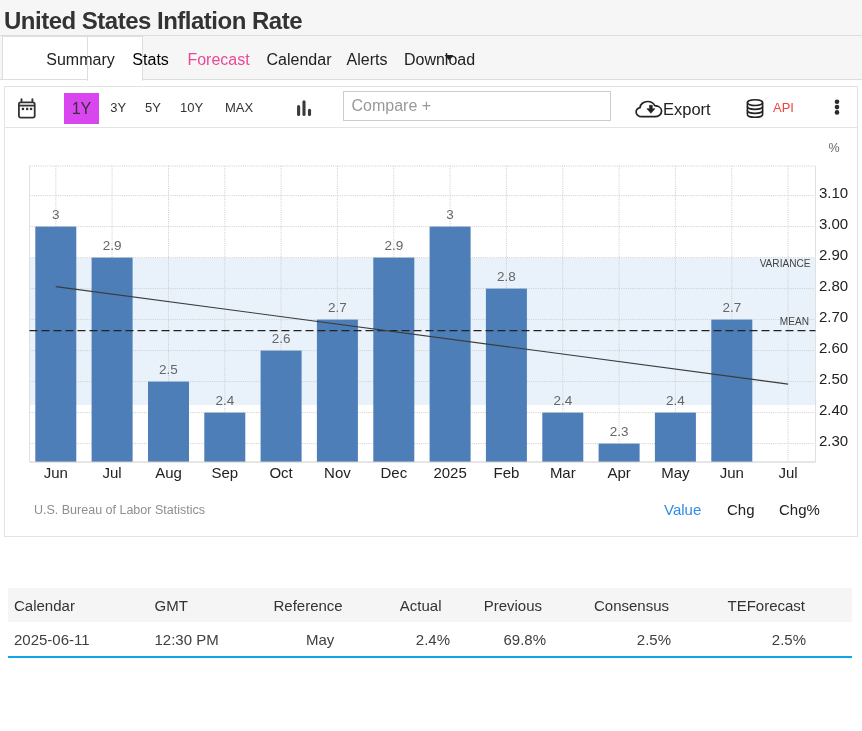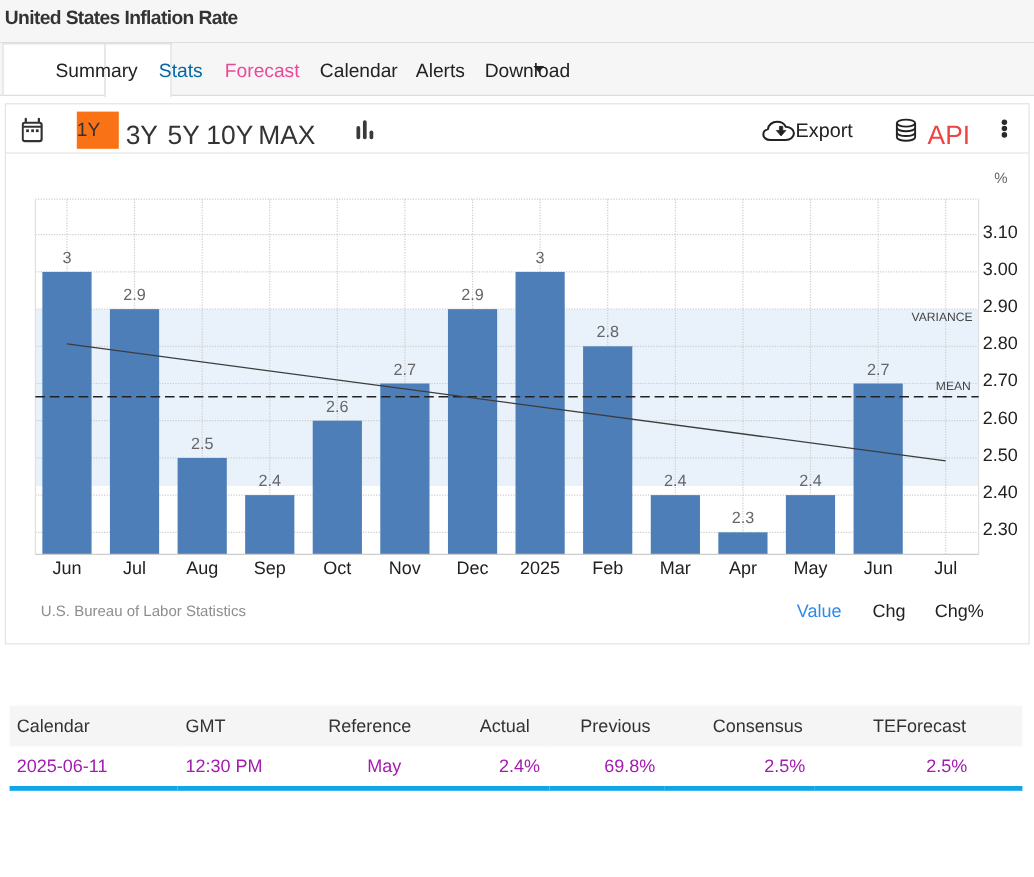--- a/index.html
+++ b/index.html
@@ -1,41 +1,41 @@
 <!DOCTYPE html>
 <html><head><meta charset="utf-8"><style>
 
 * { margin:0; padding:0; box-sizing:border-box; }
 html,body { width:862px; height:731px; background:#fff; font-family:"Liberation Sans",sans-serif; position:relative; overflow:hidden; }
 .abs { position:absolute; }
 #strip1 { left:0; top:0; width:862px; height:36px; background:#f6f6f6; border-bottom:1px solid #ddd; }
-#title { left:4px; top:7px; font-size:16px; font-weight:bold; color:#333; letter-spacing:-0.5px; }
+#title { left:4px; top:7px; font-size:24px; font-weight:bold; color:#333; letter-spacing:-0.5px; }
 #strip2 { left:0; top:36px; width:862px; height:44px; background:#f6f6f6; border-bottom:1px solid #ddd; }
 .tabbox { position:absolute; top:36px; height:44px; background:#fff; border:1px solid #ddd; }
 #tab-summary { left:2px; width:86px; }
 #tab-stats { left:87px; width:56px; border-bottom:none; height:45px; }
 .tabtxt { position:absolute; top:50.5px; font-size:16px; color:#222;margin-left:36px; }
 #chartcard { left:4px; top:86px; width:853.5px; height:451px; background:#fff; border:1px solid #e3e3e3; }
 #toolbar-border { position:absolute; left:0; top:40px; width:100%; border-bottom:1px solid #e3e3e3; }
-.tbtxt { position:absolute; top:99px; font-size:22px; color:#333; }
-#oneY { position:absolute; left:59px; top:6px; width:35px; height:31px; background:#f97316; text-align:left; line-height:31px; font-size:16px; color:#333; }
+.tbtxt { position:absolute; top:99px; font-size:13px; color:#333; }
+#oneY { position:absolute; left:59px; top:6px; width:35px; height:31px; background:#d946ef; text-align:center; line-height:31px; font-size:16px; color:#333; }
 #cmp { position:absolute; left:338px; top:4px; width:268px; height:30px; border:1px solid #ccc; background:#fff; font-size:16px; color:#999; line-height:28px; padding-left:7.5px; }
 #dtable { left:8px; top:588px; width:843.5px; border-collapse:collapse; font-size:15px; }
 #dtable th { background:#f5f5f5; font-weight:normal; color:#333; height:34px; }
-#dtable td { color:#a21caf; height:35px; border-bottom:4px solid #0ea5e9; }
+#dtable td { color:#404040; height:35px; border-bottom:2px solid #0ea5e9; }
 #dtable .l { text-align:left; } #dtable .r { text-align:right; }
 
 </style></head><body>
 <div id="strip1" class="abs"></div>
 <div id="title" class="abs">United States Inflation Rate</div>
 <div id="strip2" class="abs"></div>
 <div id="tab-summary" class="tabbox"></div>
 <div id="tab-stats" class="tabbox"></div>
 <div class="tabtxt" style="left:44.5px;transform:translateX(-50%);color:#222">Summary</div>
-<div class="tabtxt" style="left:114.6px;transform:translateX(-50%);color:#0369a1">Stats</div>
+<div class="tabtxt" style="left:114.6px;transform:translateX(-50%);color:#000000">Stats</div>
 <div class="tabtxt" style="left:182.5px;transform:translateX(-50%);color:#ec4899">Forecast</div>
 <div class="tabtxt" style="left:263px;transform:translateX(-50%);color:#222">Calendar</div>
 <div class="tabtxt" style="left:331px;transform:translateX(-50%);color:#222">Alerts</div>
 <div class="tabtxt" style="left:403.5px;transform:translateX(-50%);color:#222">Download</div>
 <svg class="abs" width="11" height="8" viewBox="0 0 11 8" style="left:443.5px;top:54.3px">
     <path d="M0.5 1 L5 6.3 L9.5 1 Z" fill="#222"></path>
   </svg>
 <div id="chartcard" class="abs">
 <div id="toolbar-border"></div>
 <svg width="26" height="26" viewBox="0 0 26 26" style="position:absolute;left:13px;top:8px">
@@ -58,20 +58,21 @@
 <div class="tbtxt" style="left:148px;top:13px;transform:translateX(-50%)">5Y</div>
 <div class="tbtxt" style="left:186.5px;top:13px;transform:translateX(-50%)">10Y</div>
 <div class="tbtxt" style="left:234px;top:13px;transform:translateX(-50%)">MAX</div>
 <svg width="22" height="26" viewBox="0 0 22 26" style="position:absolute;left:288px;top:7px">
 <g fill="#3a3a3a">
 <rect x="4.05" y="11" width="3.1" height="11" rx="1.5"></rect>
 <rect x="9.45" y="6.2" width="3.1" height="15.8" rx="1.5"></rect>
 <rect x="14.95" y="14.7" width="3.1" height="7.3" rx="1.5"></rect>
 </g>
 </svg>
+<div id="cmp">Compare +</div>
 <svg width="30" height="21" viewBox="0 0 30 21" style="position:absolute;left:629px;top:12px">
 <path d="M7.9 17.7 C4.5 17.7 2.1 15.6 2.1 13 C2.1 10.9 3.7 9.2 6 8.6 C6.3 5.1 9.5 2.5 13.6 2.5 C16.8 2.5 19.7 4.2 20.8 6.7 C24.7 6.9 27.6 9.1 27.6 12 C27.6 15.2 24.7 17.7 20.7 17.7 Z" fill="none" stroke="#222" stroke-width="1.7" stroke-linejoin="round"></path>
 <path d="M15.5 6.3 L18.3 6.3 L18.3 9.7 L20.9 9.7 L16.9 14.3 L12.9 9.7 L15.5 9.7 Z" fill="#222" stroke="#222" stroke-width="0.6" stroke-linejoin="round"></path>
 </svg>
 <div class="tbtxt" style="left:658px;top:13px;color:#222;font-size:16.5px">Export</div>
 <svg width="20" height="22" viewBox="0 0 20 22" style="position:absolute;left:740px;top:11px">
 <g fill="none" stroke="#222" stroke-width="1.6">
 <ellipse cx="10" cy="4.6" rx="7.6" ry="2.9"></ellipse>
 <path d="M2.4 4.6 L2.4 16.4 C2.4 18 5.8 19.3 10 19.3 C14.2 19.3 17.6 18 17.6 16.4 L17.6 4.6"></path>
 <path d="M2.4 8.5 C2.4 10.1 5.8 11.4 10 11.4 C14.2 11.4 17.6 10.1 17.6 8.5"></path>

